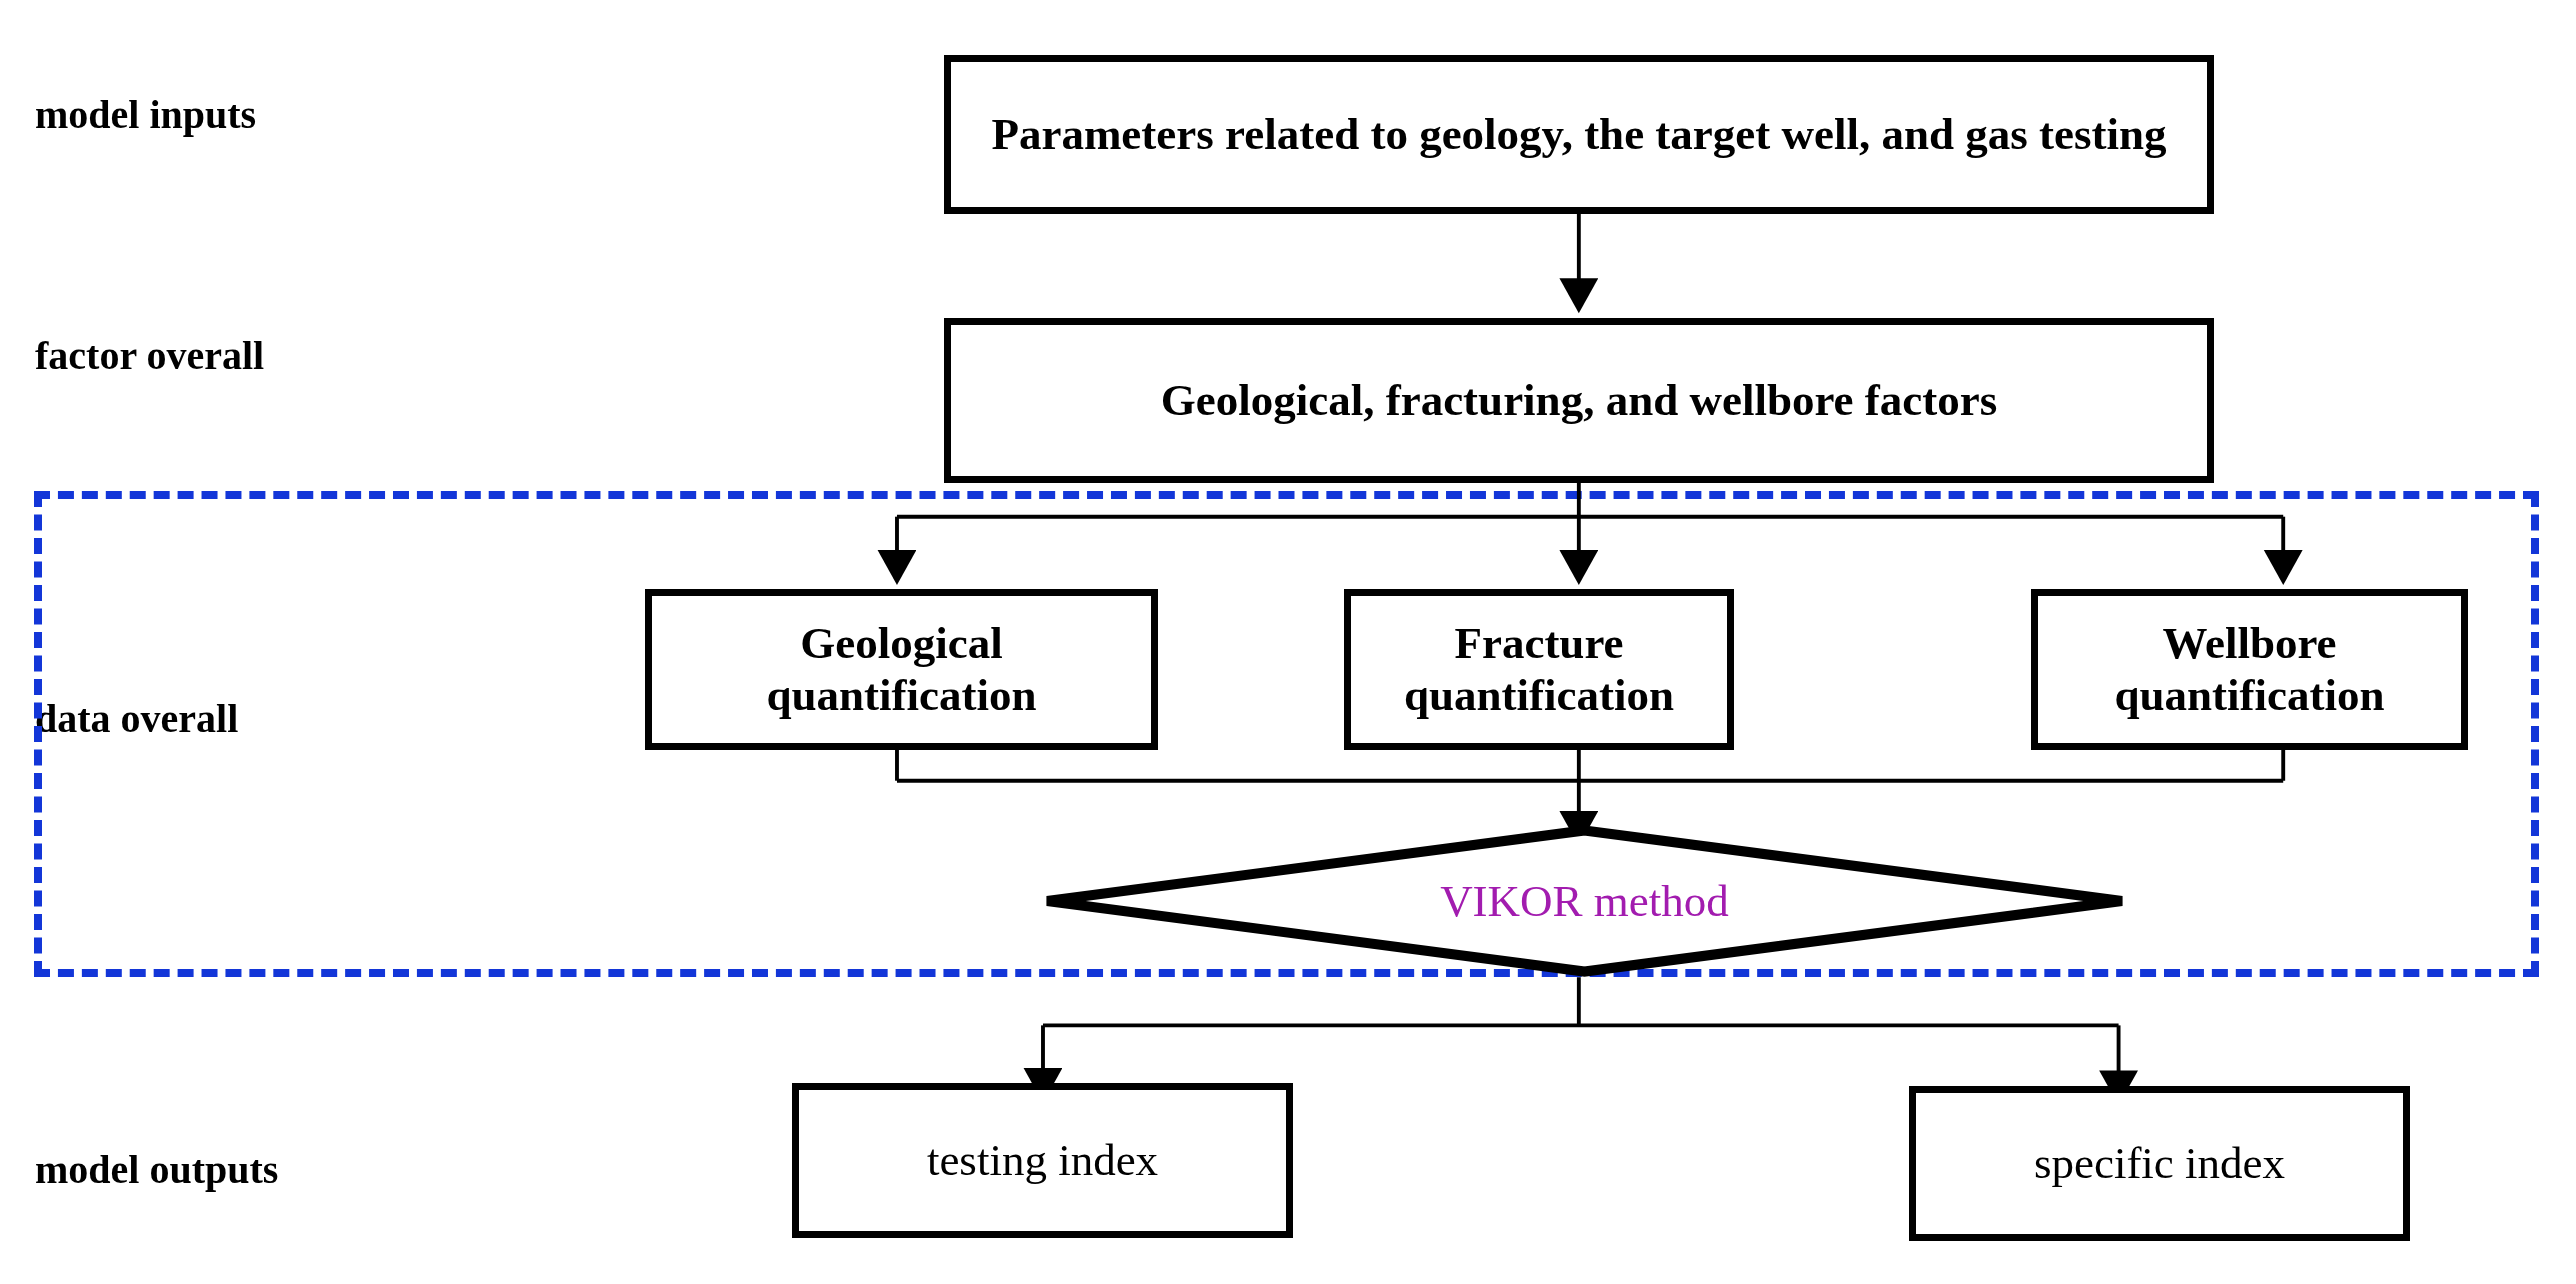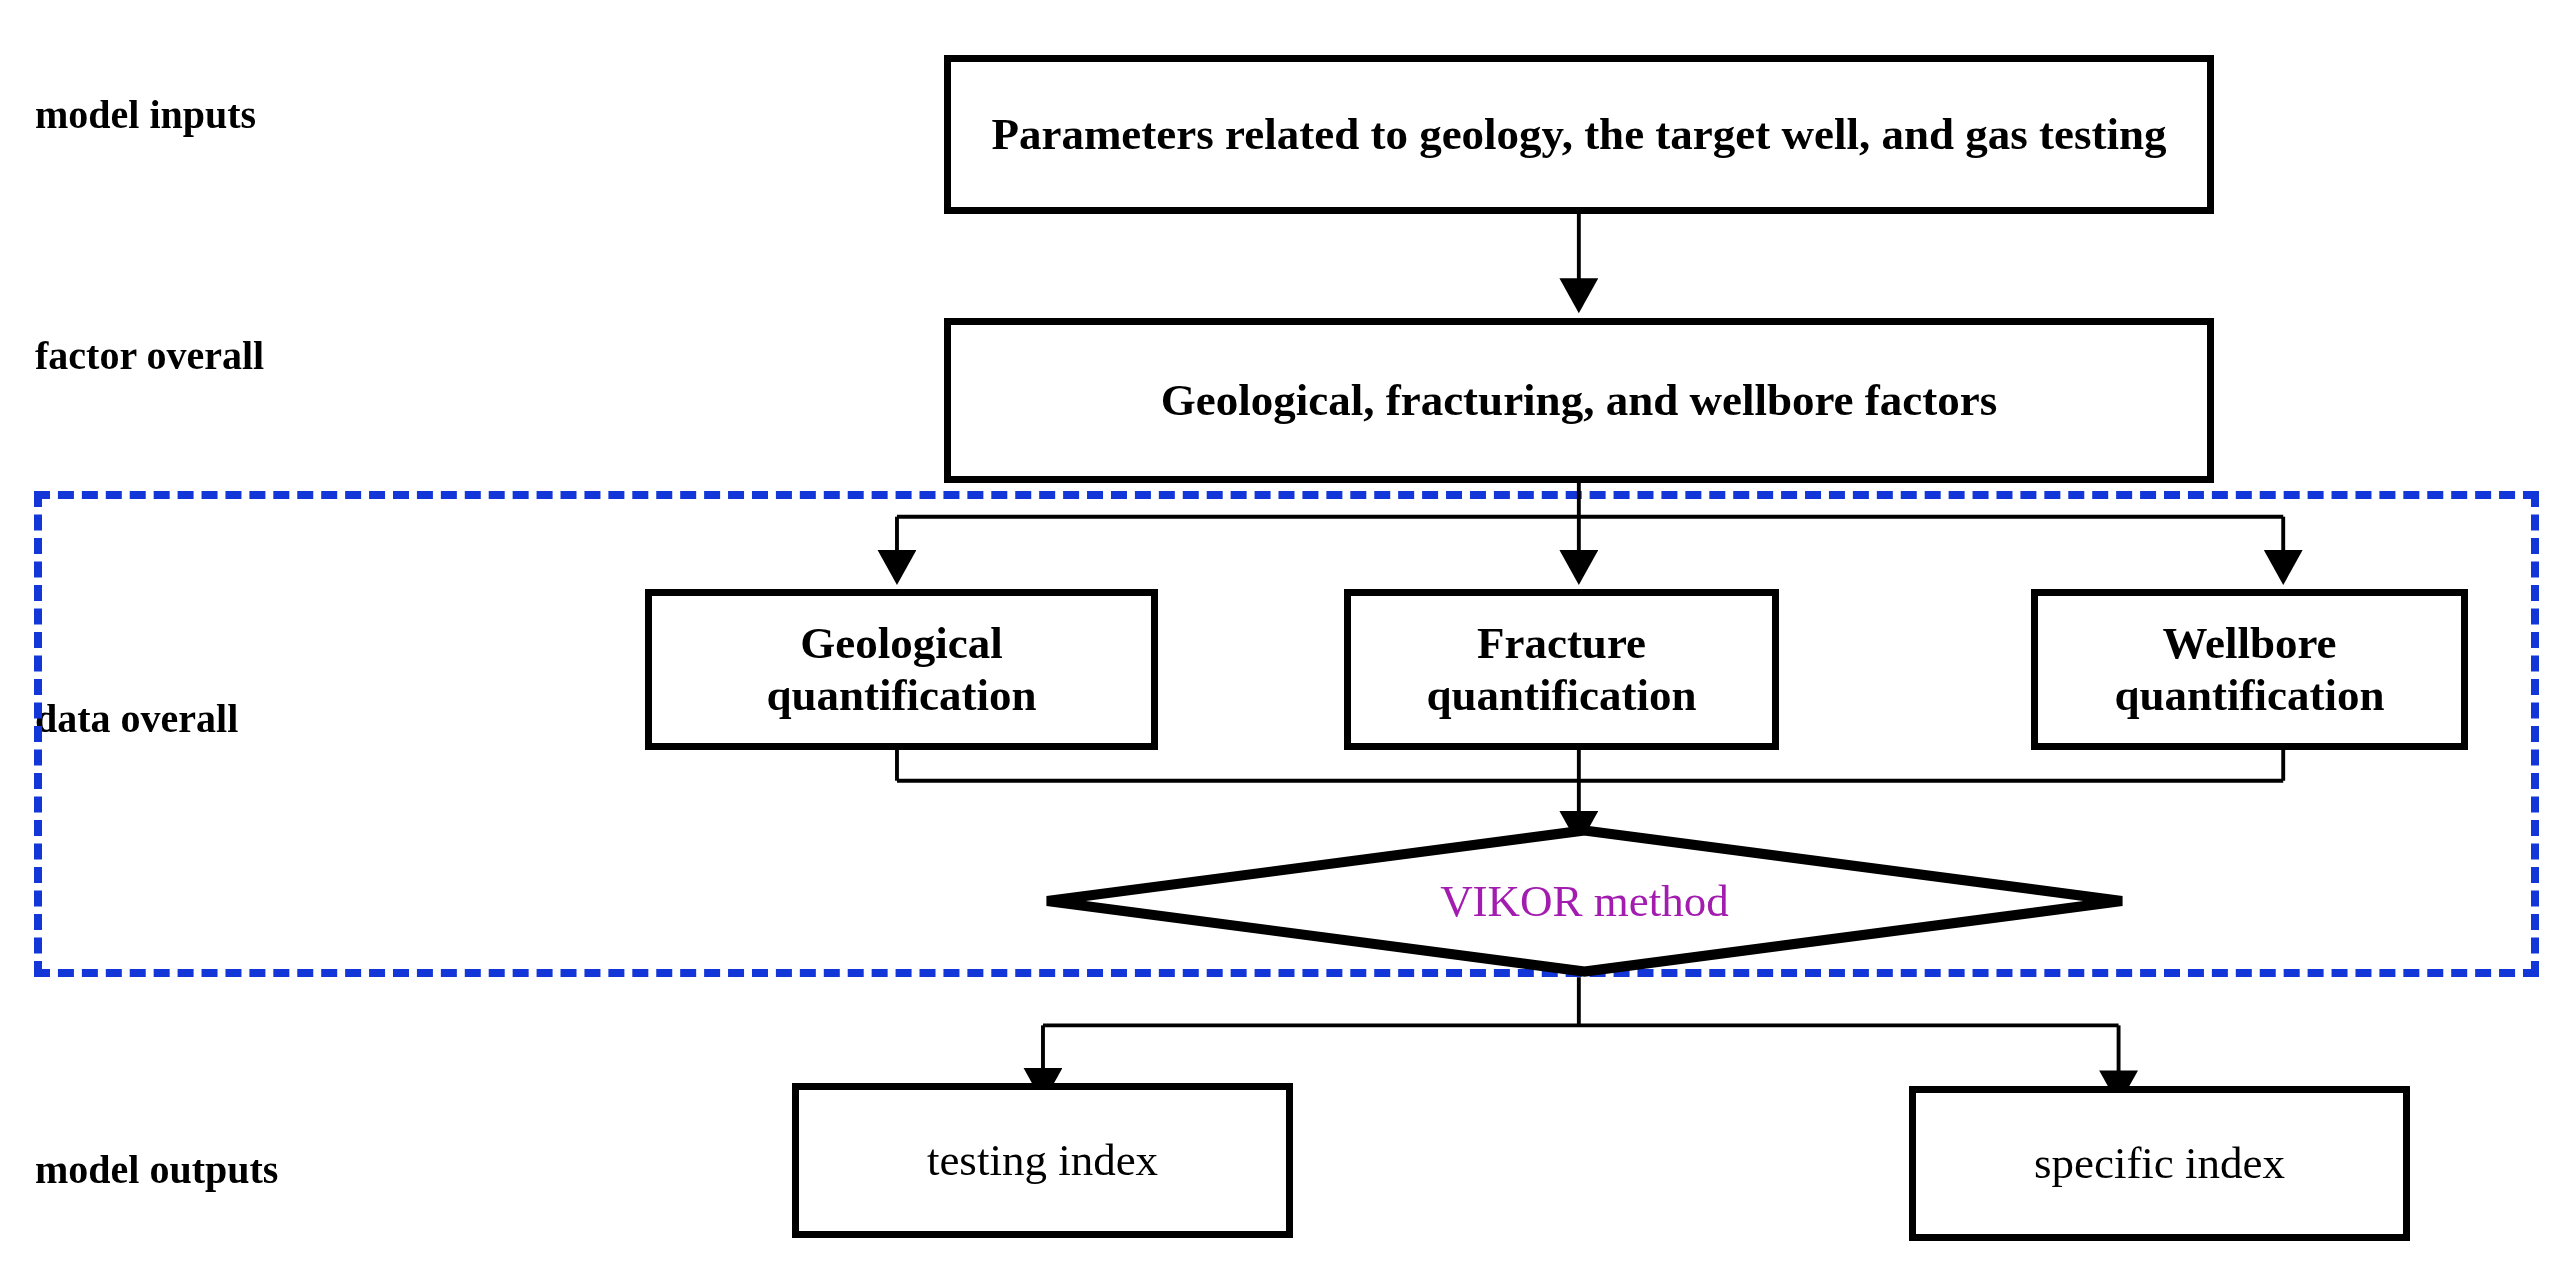--- a/index.html
+++ b/index.html
@@ -123,21 +123,21 @@
 
   <div class="node-box box-strong" id="node-0" style="left: 944px; top: 31px; width: 1270px; height: 159px;">
     <span class="node-text">Parameters related to geology, the target well, and gas testing</span>
   </div>
   <div class="node-box box-strong" id="node-2" style="left: 645px; top: 565px; width: 513px; height: 161px;">
     <span class="node-text">Geological quantification</span>
   </div>
   <div class="node-box box-strong" id="node-1" style="left: 944px; top: 294px; width: 1270px; height: 165px;">
     <span class="node-text">Geological, fracturing, and wellbore factors</span>
   </div>
-  <div class="node-box box-strong" id="node-3" style="left: 1344px; top: 565px; width: 435px; height: 161px;">
+  <div class="node-box box-strong" id="node-3" style="left: 1344px; top: 565px; width: 390px; height: 161px;">
     <span class="node-text">Fracture quantification</span>
   </div>
   <div class="node-box box-strong" id="node-4" style="left: 2031px; top: 565px; width: 437px; height: 161px;">
     <span class="node-text">Wellbore quantification</span>
   </div>
 
   <div class="diamond-wrap" id="node-5" style="left: 1041px; top: 825px; width: 1087px; height: 152px;">
     <svg id="diamond-svg" xmlns="http://www.w3.org/2000/svg" width="1087" height="152" viewBox="0 0 1400 196">
       <polygon id="diamond-poly" fill="#ffffff" stroke="#000000" stroke-width="13" points="700,7 1393,98 700,189 7,98"></polygon>
     </svg>

